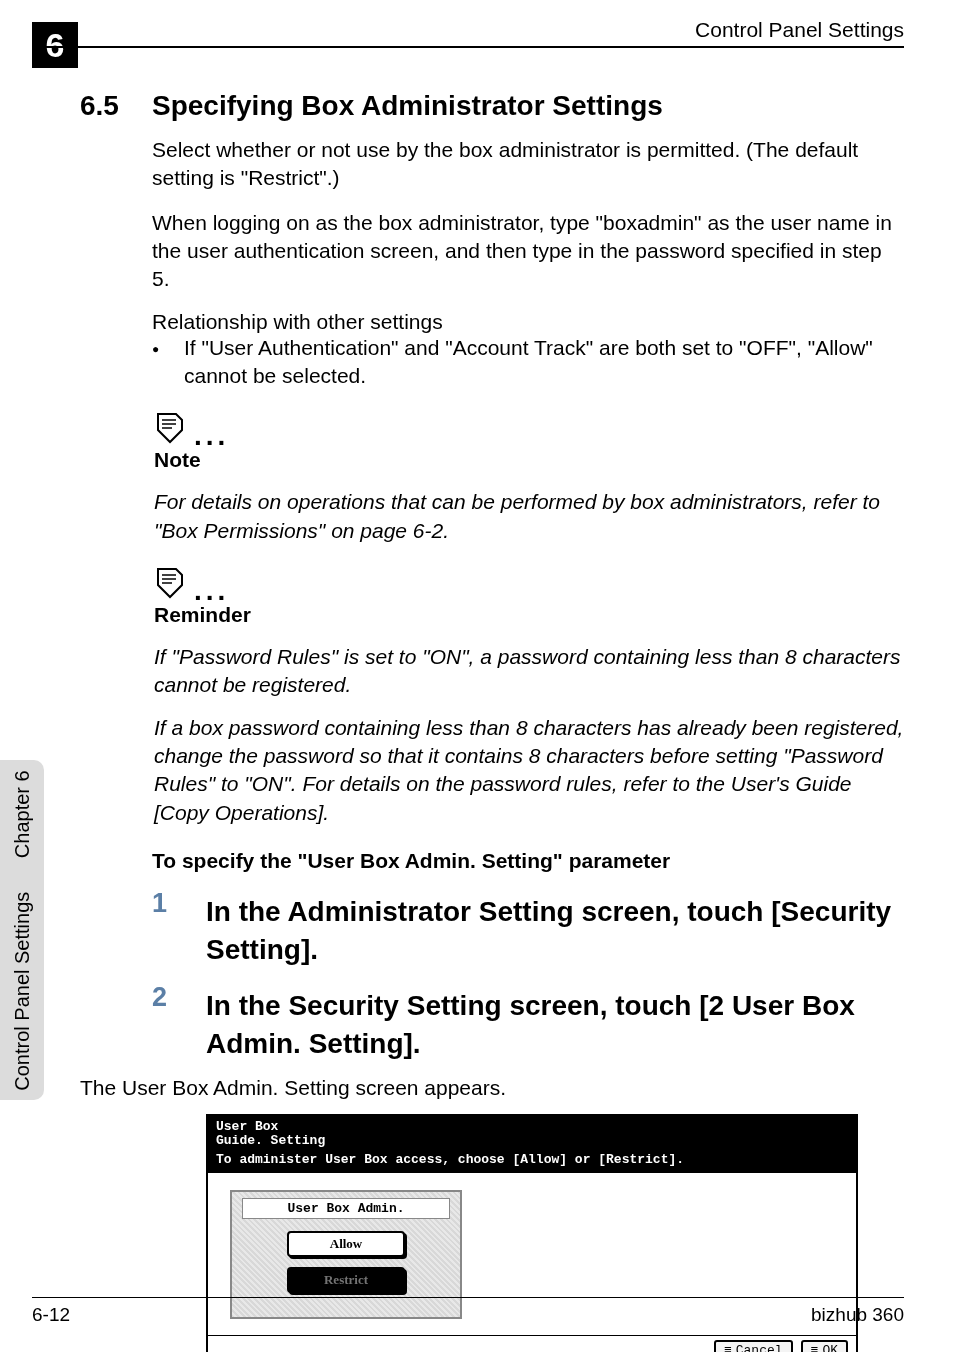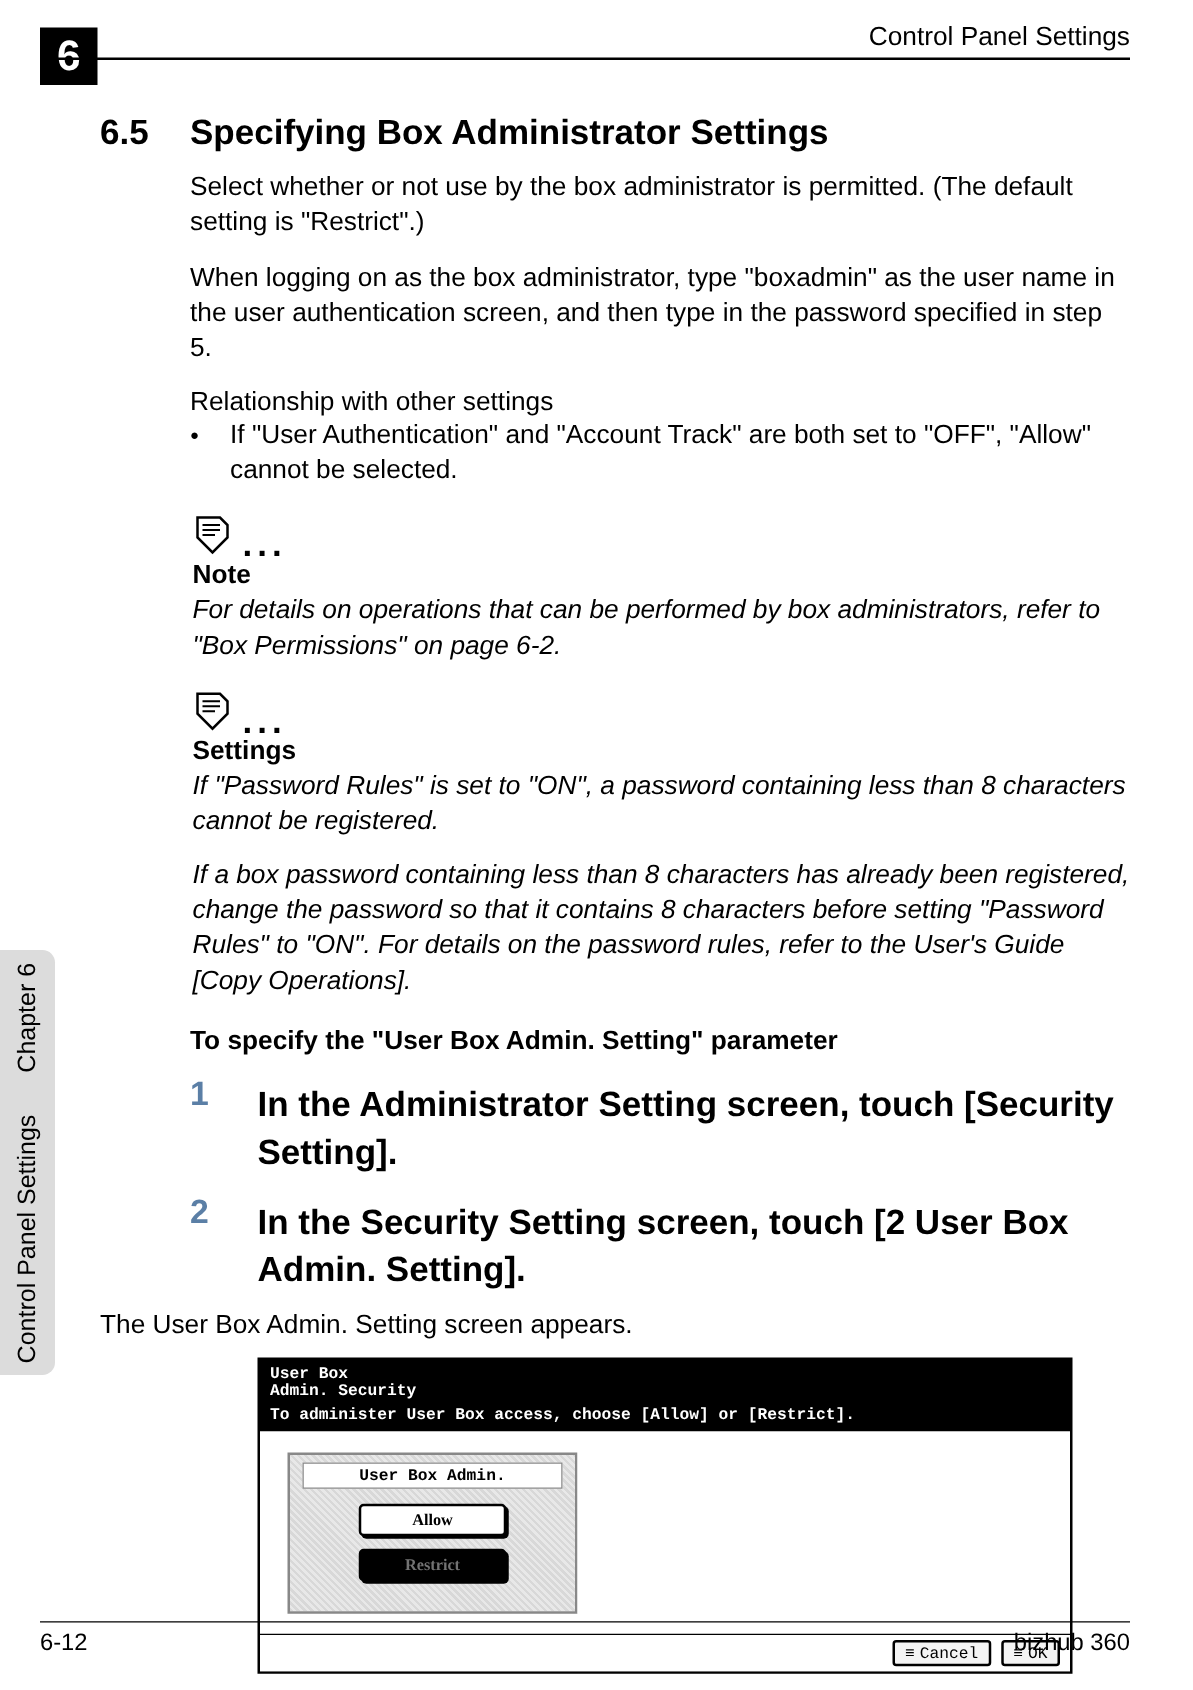--- a/index.html
+++ b/index.html
@@ -73,21 +73,21 @@
   .bullet-dot::before { content: "\25CF"; font-size: 12px; position: relative; top: -2px; }
 
   .note-block { margin: 20px 0 10px 72px; }
   .note-icon-row { display: flex; align-items: flex-end; }
   .note-icon {
     width: 36px; height: 36px; position: relative;
   }
   .note-icon svg { width: 36px; height: 36px; }
   .dots { font-size: 28px; font-weight: bold; letter-spacing: 4px; margin-left: 6px; line-height: 1; position: relative; top: 4px; }
   .note-label { font-size: 21px; font-weight: bold; margin-top: 2px; margin-left: 2px; }
-  .note-body { font-size: 21px; font-style: italic; line-height: 1.35; margin-top: 2px; margin-left: 2px; }
+  .note-body { font-size: 21px; font-style: italic; line-height: 1.35; margin-top: 16px; margin-left: 2px; }
   .note-body + .note-body { margin-top: 14px; }
 
   .subhead { font-size: 21px; font-weight: bold; margin: 22px 0 16px 72px; }
 
   .step-row { display: flex; margin-left: 72px; margin-bottom: 14px; }
   .step-num { font-size: 27px; font-weight: bold; color: #5b7fa6; width: 54px; flex-shrink: 0; line-height: 1.1; }
   .step-text { font-size: 28px; line-height: 1.35; padding-top: 4px; font-weight: bold; }
   .step-sub { font-size: 21px; margin-top: 4px; margin-bottom: 14px; }
 
   .screenshot {
@@ -238,42 +238,42 @@
       <span class="note-icon">
         <svg viewBox="0 0 36 36">
             <path d="M6 4 L24 4 L30 10 L30 20 L18 32 L6 20 Z" fill="none" stroke="#000" stroke-width="2"></path>
             <line x1="10" y1="10" x2="24" y2="10" stroke="#000" stroke-width="1.5"></line>
             <line x1="10" y1="14" x2="24" y2="14" stroke="#000" stroke-width="1.5"></line>
             <line x1="10" y1="18" x2="20" y2="18" stroke="#000" stroke-width="1.5"></line>
           </svg>
       </span>
       <span class="dots">...</span>
     </div>
-    <div class="note-label">Settings</div>
+    <div class="note-label">Reminder</div>
     <div class="note-body">If "Password Rules" is set to "ON", a password containing less than 8 characters cannot be registered.</div>
     <div class="note-body">If a box password containing less than 8 characters has already been registered, change the password so that it contains 8 characters before setting "Password Rules" to "ON". For details on the password rules, refer to the User's Guide [Copy Operations].</div>
   </div>
 
   <div class="subhead">To specify the "User Box Admin. Setting" parameter</div>
 
   <div class="step-row">
     <div class="step-num">1</div>
     <div class="step-text">In the Administrator Setting screen, touch [Security Setting].</div>
   </div>
 
   <div class="step-row">
     <div class="step-num">2</div>
     <div class="step-text">In the Security Setting screen, touch [2 User Box Admin. Setting].</div>
   </div>
   <div class="step-sub">The User Box Admin. Setting screen appears.</div>
 
   <div class="screenshot">
     <div class="ss-titlebar">
       <div class="ss-title1">User Box</div>
-      <div class="ss-title2">Admin. Security</div>
+      <div class="ss-title2">Guide. Setting</div>
       <div class="ss-msg">To administer User Box access, choose [Allow] or [Restrict].</div>
     </div>
     <div class="ss-body">
       <div class="ss-panel">
         <div class="ss-panel-label">User Box Admin.</div>
         <div class="ss-btn">Allow</div>
         <div class="ss-btn selected">Restrict</div>
       </div>
       <div class="ss-right"></div>
     </div>

